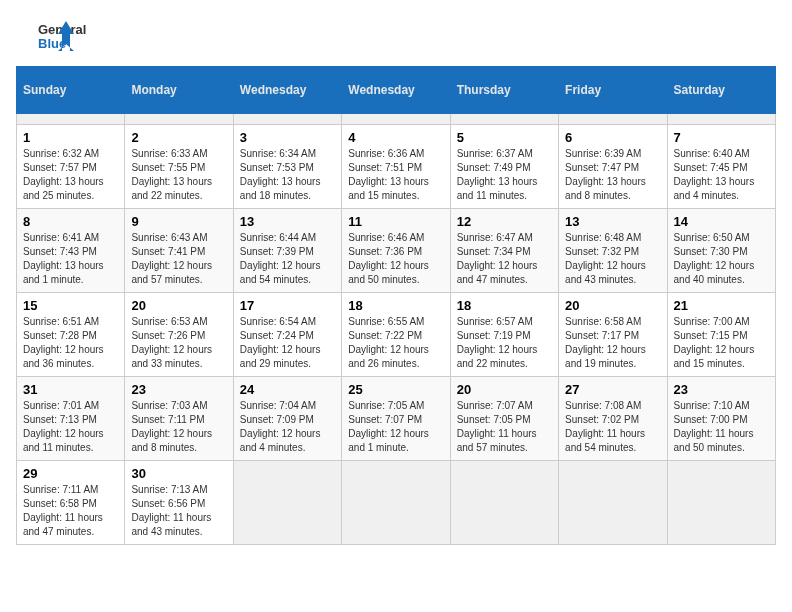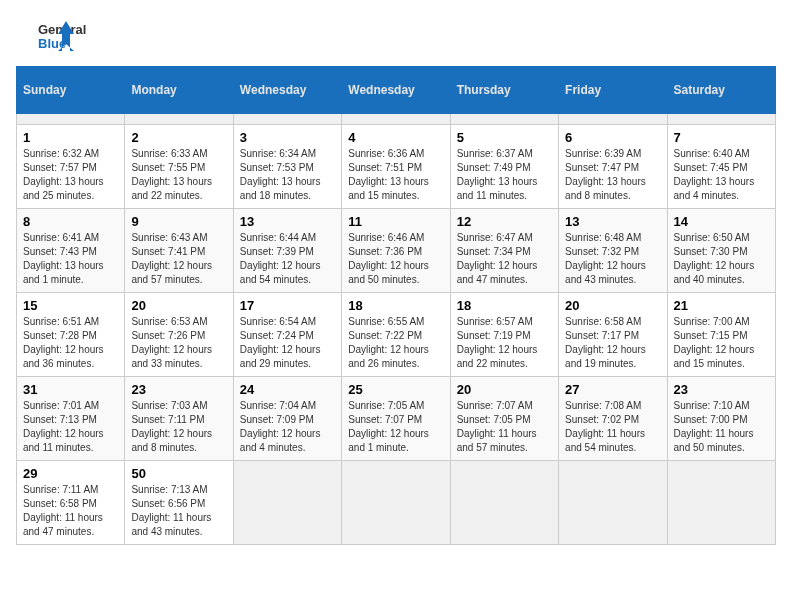--- a/index.html
+++ b/index.html
@@ -235,21 +235,21 @@
         <span class="day-num">23</span>
         <span class="day-info">Sunrise: 7:10 AM<br>Sunset: 7:00 PM<br>Daylight: 11 hours and 50 minutes.</span>
       </td>
       </tr>
       <tr>
         <td>
         <span class="day-num">29</span>
         <span class="day-info">Sunrise: 7:11 AM<br>Sunset: 6:58 PM<br>Daylight: 11 hours and 47 minutes.</span>
       </td>
         <td>
-        <span class="day-num">50</span>
+        <span class="day-num">30</span>
         <span class="day-info">Sunrise: 7:13 AM<br>Sunset: 6:56 PM<br>Daylight: 11 hours and 43 minutes.</span>
       </td>
         <td class="empty-cell"></td>
         <td class="empty-cell"></td>
         <td class="empty-cell"></td>
         <td class="empty-cell"></td>
         <td class="empty-cell"></td>
       </tr>
     </tbody>
 </table>

